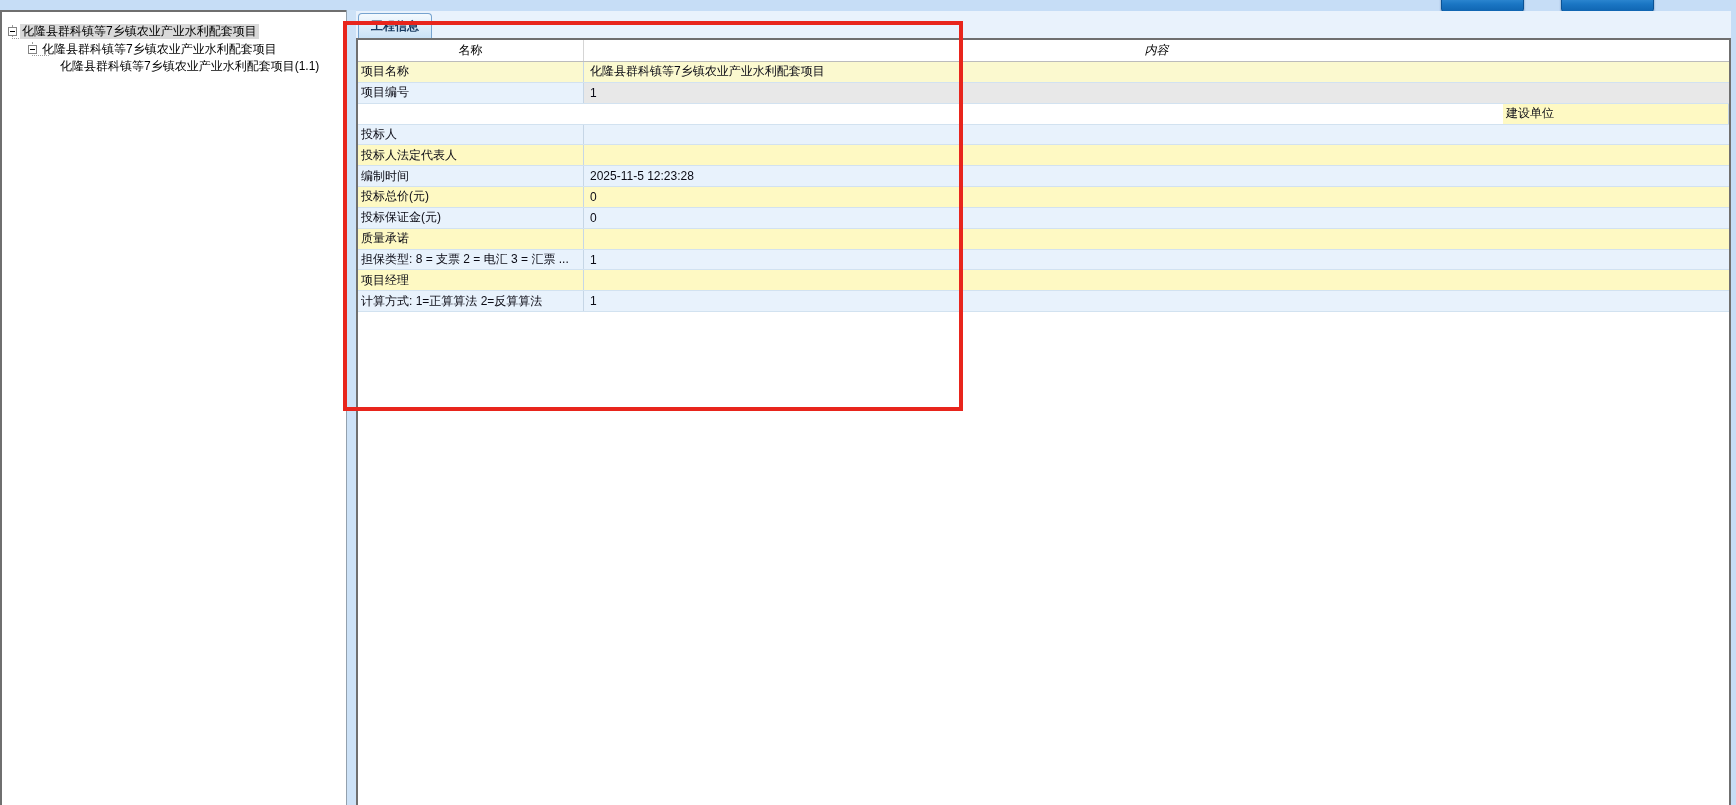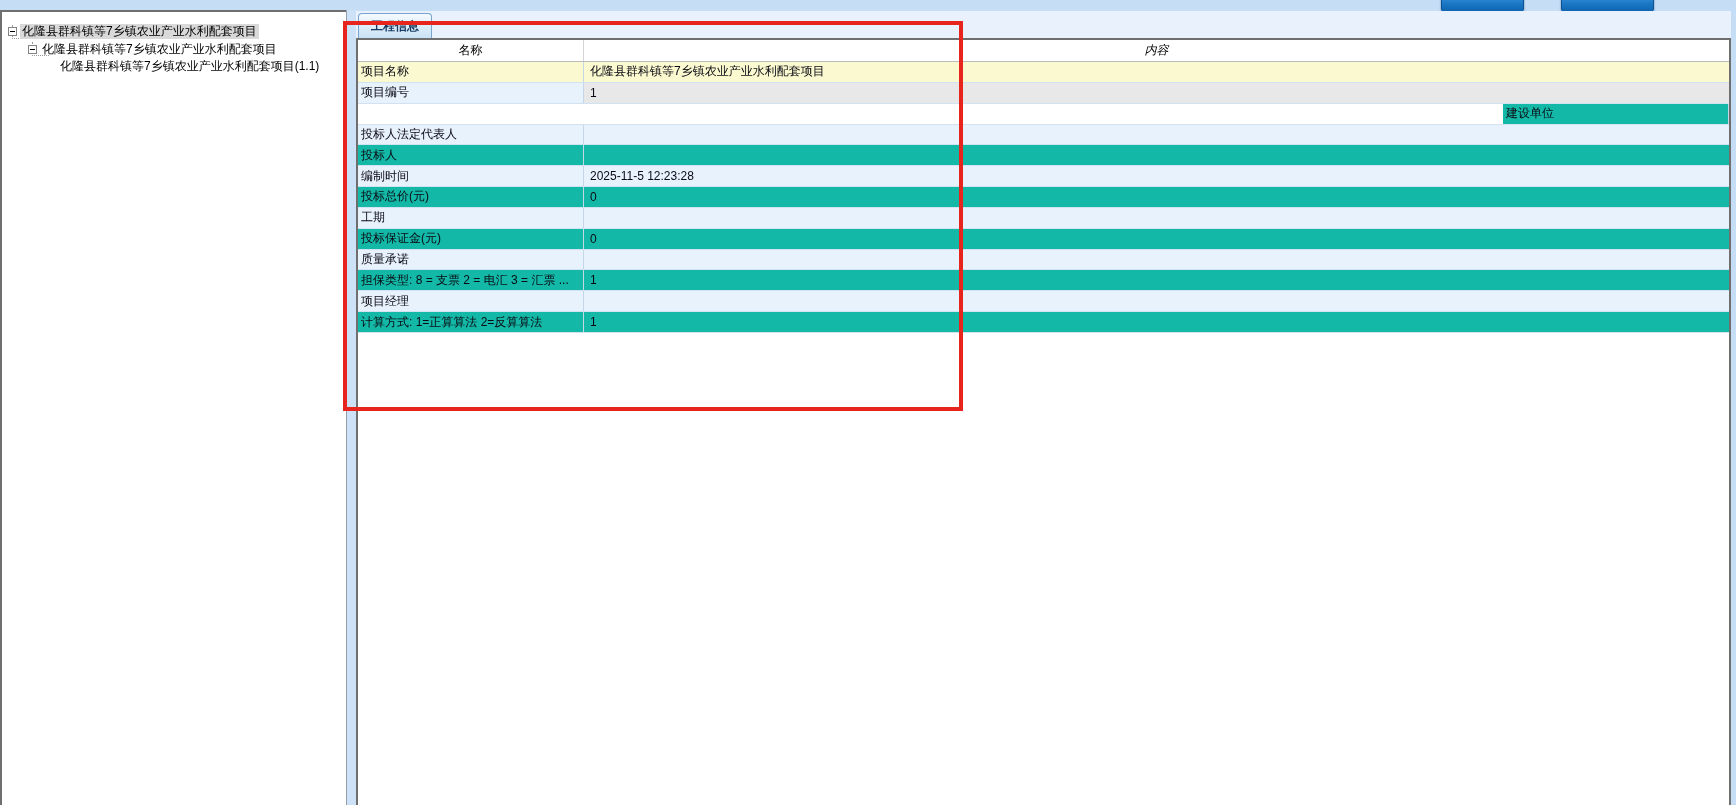--- a/index.html
+++ b/index.html
@@ -34,21 +34,21 @@
     font-size:12px;font-weight:bold;color:#17395f;display:flex;align-items:center;justify-content:center;}
 
   
   #info-table{position:absolute;left:0;top:27px;right:0;bottom:0;background:#fff;
     border:2px solid #6f6f6f;box-sizing:border-box;overflow:hidden;}
   #table-header{display:flex;height:21px;background:#fff;border-bottom:1px solid #bcbcbc;}
   #table-header .hcell{font-size:12px;color:#000000;display:flex;align-items:center;justify-content:center;box-sizing:border-box;}
   #table-header .hname{width:226px;border-right:1px solid #d5d5d5;}
   #table-header .hval{flex:1;font-style:italic;}
   .trow{display:flex;height:20.85px;border-bottom:1px solid var(--grid_line,#d2e2f0);box-sizing:border-box;justify-content:flex-end;}
-  .trow .cell{font-size:12px;color:#0a0a14;display:flex;align-items:center;overflow:hidden;white-space:nowrap;box-sizing:border-box;background:#14b8a6;}
+  .trow .cell{font-size:12px;color:#0a0a14;display:flex;align-items:center;overflow:hidden;white-space:nowrap;box-sizing:border-box;background:#fef9c3;}
   .trow .name{width:226px;padding-left:3px;border-right:1px solid #c6d6e6;}
   .trow .val{flex:1;padding-left:6px;}
   .trow:nth-child(even) .cell{background:var(--row_alt,#e8f2fc);}
   .trow .cell.gray{background:var(--cell_readonly,#e8e8e8);}
   .trow.sel .cell{background:var(--row_selected,#fbf9cf);}
 
   
   #annotation-rect{position:absolute;left:343px;top:21px;width:620px;height:390px;
     border:4px solid var(--annotation_red,#e8251c);box-sizing:border-box;pointer-events:none;z-index:50;}
 </style>
@@ -96,38 +96,34 @@
             <div class="cell val">化隆县群科镇等7乡镇农业产业水利配套项目</div>
           </div>
           <div class="trow">
             <div class="cell name">项目编号</div>
             <div class="cell val gray">1</div>
           </div>
           <div class="trow">
             <div class="cell name">建设单位</div>
           </div>
           <div class="trow">
-            <div class="cell name">投标人法定代表人</div>
+            <div class="cell name">投标人</div>
             <div class="cell val"></div>
           </div>
           <div class="trow">
-            <div class="cell name">投标人</div>
+            <div class="cell name">投标人法定代表人</div>
             <div class="cell val"></div>
           </div>
           <div class="trow">
             <div class="cell name">编制时间</div>
             <div class="cell val">2025-11-5 12:23:28</div>
           </div>
           <div class="trow">
             <div class="cell name">投标总价(元)</div>
             <div class="cell val">0</div>
-          </div>
-          <div class="trow">
-            <div class="cell name">工期</div>
-            <div class="cell val"></div>
           </div>
           <div class="trow">
             <div class="cell name">投标保证金(元)</div>
             <div class="cell val">0</div>
           </div>
           <div class="trow">
             <div class="cell name">质量承诺</div>
             <div class="cell val"></div>
           </div>
           <div class="trow">

